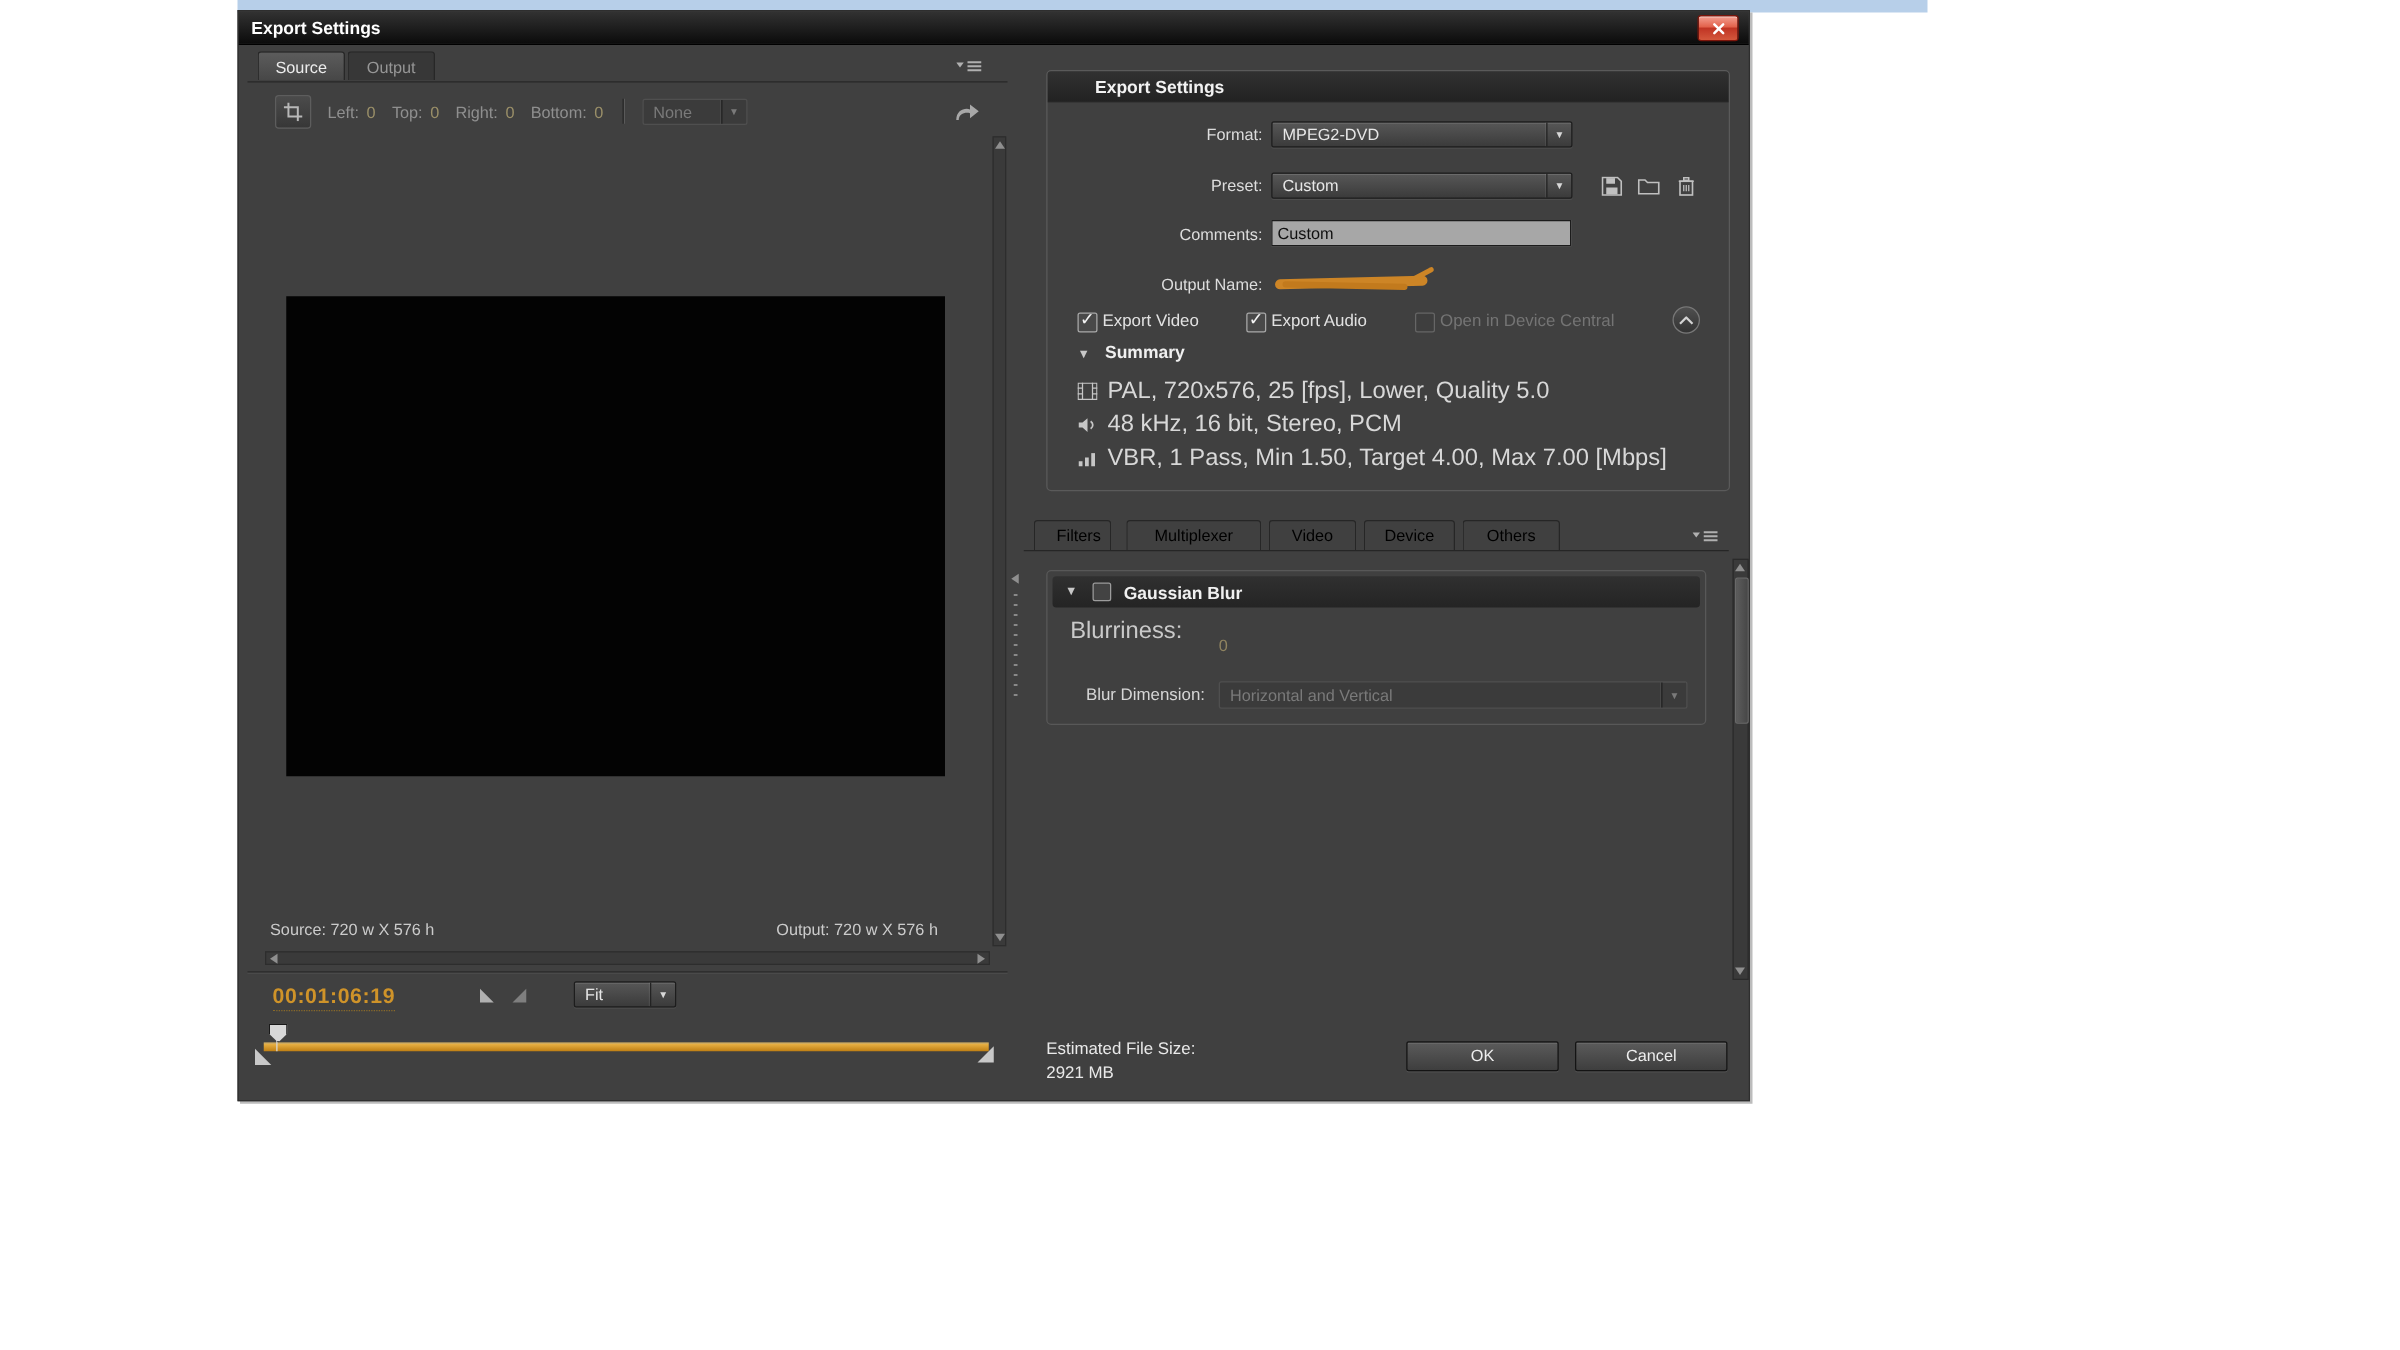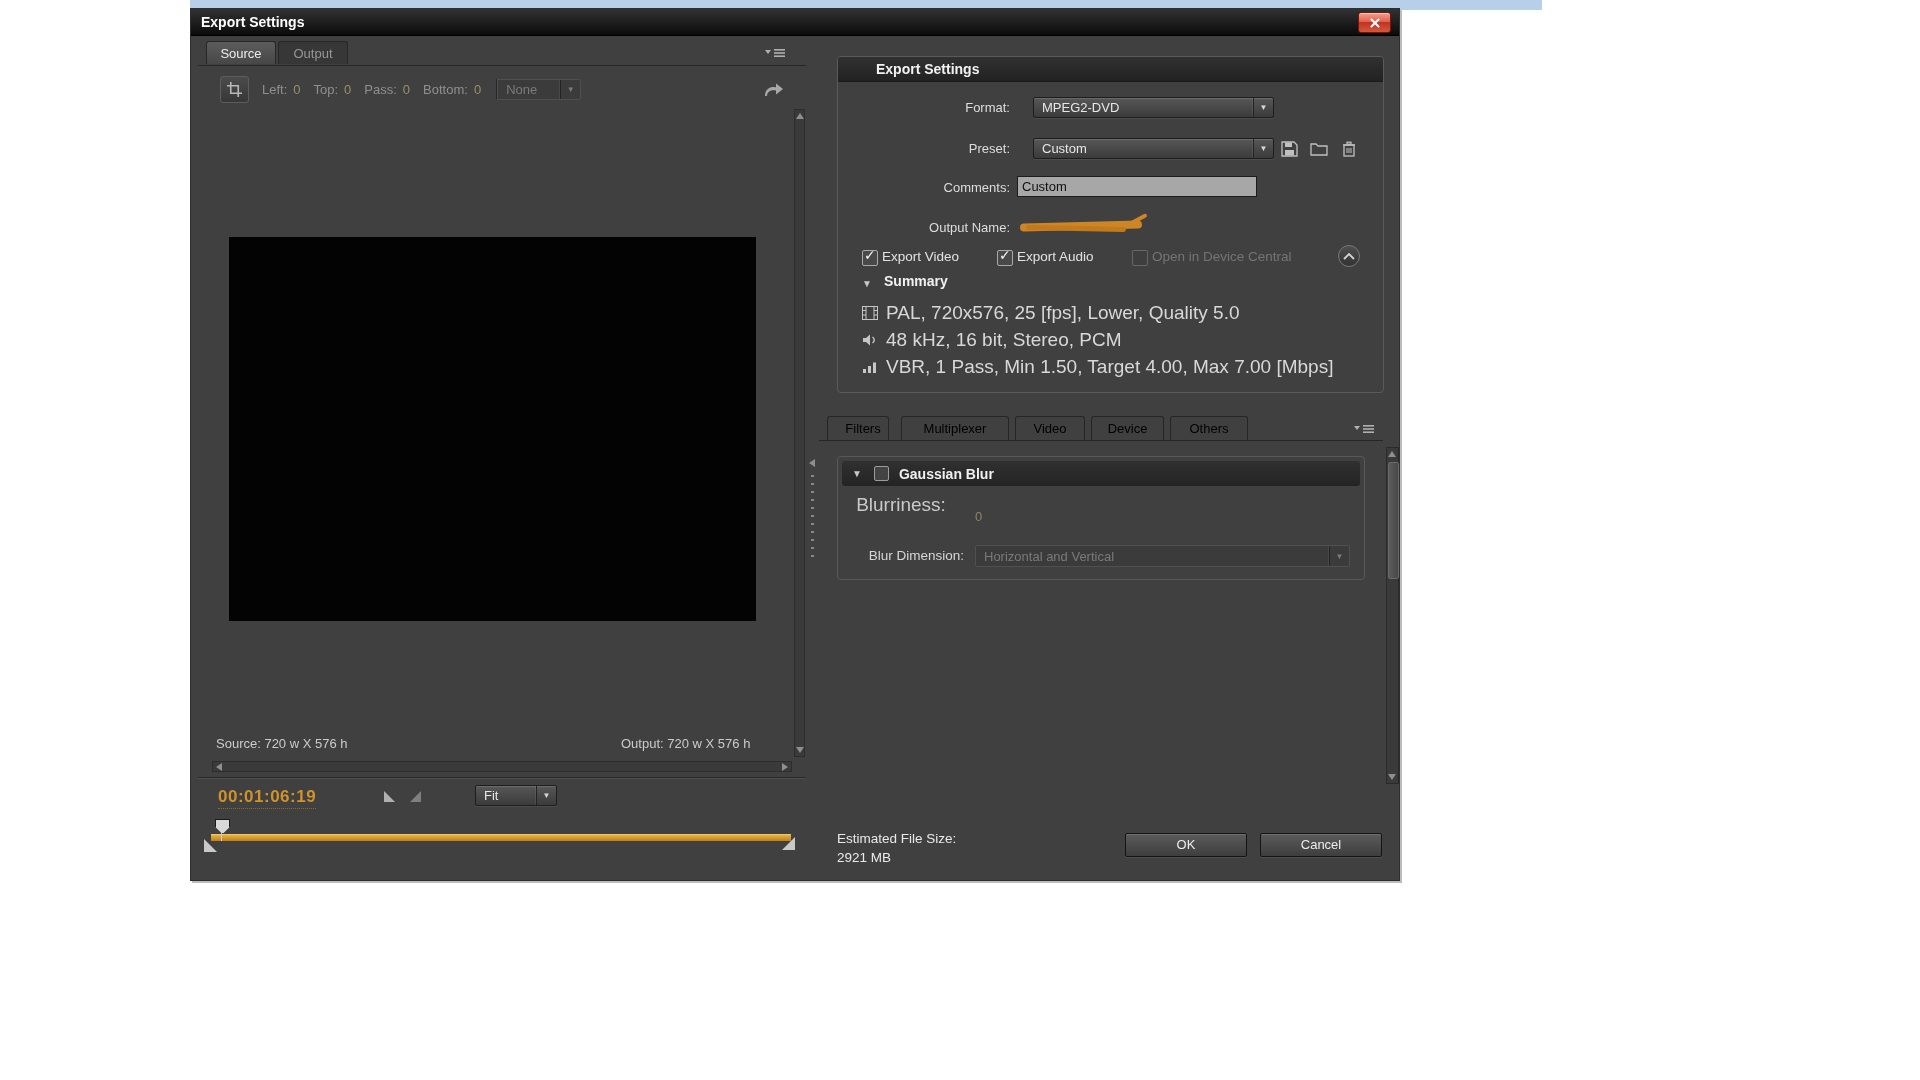--- a/index.html
+++ b/index.html
@@ -18,42 +18,42 @@
   .close-x::before{transform:rotate(45deg);}
   .close-x::after{transform:rotate(-45deg);}
 
   
   .tab{position:absolute;top:0;height:23px;line-height:23px;text-align:center;font-size:13px;border:1px solid #272727;border-bottom:none;border-radius:3px 3px 0 0;box-sizing:border-box;cursor:pointer;}
   .tab.active{background:linear-gradient(#5c5c5c,#474747);color:#ececec;}
   .tab.inactive{background:#373737;color:#969696;}
   .dd{height:21px;border-radius:2px;display:flex;align-items:center;position:absolute;box-sizing:border-box;cursor:pointer;}
   .dd .dd-label{flex:1;padding-left:8px;font-size:13px;white-space:nowrap;overflow:hidden;}
   .dd .dd-arrow{width:19px;align-self:stretch;display:flex;align-items:center;justify-content:center;font-size:8px;border-left:1px solid #232323;box-shadow:-1px 0 0 rgba(255,255,255,.07);}
-  .dd.enabled{border:1px solid #1d1d1d;background:linear-gradient(#575757,#3b3b3b);color:#e7e7e7;box-shadow:0 1px 0 rgba(255,255,255,.07),inset 0 1px 0 rgba(255,255,255,.12);margin-left:16px;}
+  .dd.enabled{border:1px solid #1d1d1d;background:linear-gradient(#575757,#3b3b3b);color:#e7e7e7;box-shadow:0 1px 0 rgba(255,255,255,.07),inset 0 1px 0 rgba(255,255,255,.12);}
   .dd.enabled .dd-arrow{color:#d8d8d8;}
   .dd.disabled{border:1px solid #4f4f4f;background:#3b3b3b;color:#7a7a7a;}
   .dd.disabled .dd-arrow{color:#7a7a7a;}
   .tri-up{width:0;height:0;border-left:4px solid transparent;border-right:4px solid transparent;border-bottom:6px solid #8f8f8f;}
   .tri-down{width:0;height:0;border-left:4px solid transparent;border-right:4px solid transparent;border-top:6px solid #8f8f8f;}
   .tri-right{width:0;height:0;border-top:4px solid transparent;border-bottom:4px solid transparent;border-left:6px solid #8f8f8f;}
   .tri-left{width:0;height:0;border-top:4px solid transparent;border-bottom:4px solid transparent;border-right:6px solid #8f8f8f;}
 
   
   .left-panel{position:absolute;left:7px;top:26px;width:608px;height:847px;}
   .lp-tabs{position:absolute;left:0;top:6px;width:100%;height:24px;border-bottom:1px solid #272727;}
   .tab-src{left:8px;width:70px;}
   .tab-out{left:80px;width:70px;}
   .panel-menu{position:absolute;width:24px;height:14px;display:flex;align-items:center;justify-content:center;cursor:pointer;}
   .lp-menu{left:566px;top:5px;}
   .toolbar{position:absolute;left:0;top:40px;width:100%;height:28px;display:flex;align-items:center;padding-left:22px;box-sizing:border-box;}
   .tool-btn{width:27px;height:25px;border:1px solid #5d5d5d;border-radius:3px;background:linear-gradient(#4b4b4b,#373737);display:flex;align-items:center;justify-content:center;cursor:pointer;flex:0 0 auto;}
   .crop-lbl{color:#8f8f8f;font-size:13px;margin-left:13px;}
   .crop-val{color:#9a8f68;font-size:13px;margin-left:6px;}
   .vsep{width:1px;height:20px;background:#262626;box-shadow:1px 0 0 #5a5a5a;margin-left:15px;flex:0 0 auto;}
-  .dd-none{position:relative;width:84px;flex:0 0 auto;}
+  .dd-none{position:relative;width:84px;margin-left:15px;flex:0 0 auto;}
   .flip-btn{margin-left:auto;margin-right:16px;width:32px;height:22px;display:flex;align-items:center;justify-content:center;cursor:pointer;flex:0 0 auto;}
   .video-frame{position:absolute;left:31px;top:202px;width:527px;height:384px;background:#030303;}
   .src-info{position:absolute;left:18px;top:701px;font-size:13px;color:#cbcbcb;}
   .out-info{position:absolute;left:423px;top:701px;font-size:13px;color:#cbcbcb;}
   .v-scroll{position:absolute;left:596px;top:74px;width:11px;height:648px;background:#3a3a3a;border:1px solid #2d2d2d;box-sizing:border-box;}
   .v-scroll .a1{position:absolute;left:1px;top:3px;}
   .v-scroll .a2{position:absolute;left:1px;bottom:3px;}
   .h-scroll{position:absolute;left:14px;top:726px;width:580px;height:11px;background:#3a3a3a;border:1px solid #2d2d2d;box-sizing:border-box;}
   .h-scroll .a1{position:absolute;left:3px;top:1px;}
   .h-scroll .a2{position:absolute;right:3px;top:1px;}
@@ -159,21 +159,21 @@
     <div class="toolbar">
       <div class="tool-btn">
         <svg width="15" height="15" viewBox="0 0 16 16">
             <path d="M4 0 V12 H16 M0 4 H12 V16" stroke="#b8b8b8" stroke-width="1.7" fill="none"></path>
           </svg>
       </div>
       <span class="crop-lbl">Left:</span>
       <span class="crop-val">0</span>
       <span class="crop-lbl">Top:</span>
       <span class="crop-val">0</span>
-      <span class="crop-lbl">Pass:</span>
+      <span class="crop-lbl">Right:</span>
       <span class="crop-val">0</span>
       <span class="crop-lbl">Bottom:</span>
       <span class="crop-val">0</span>
       <div class="vsep"></div>
       <div class="dd disabled dd-none">
         <span class="dd-label">None</span>
         <span class="dd-arrow">▼</span>
       </div>
       <div class="flip-btn">
         <svg width="24" height="17" viewBox="0 0 24 17">

